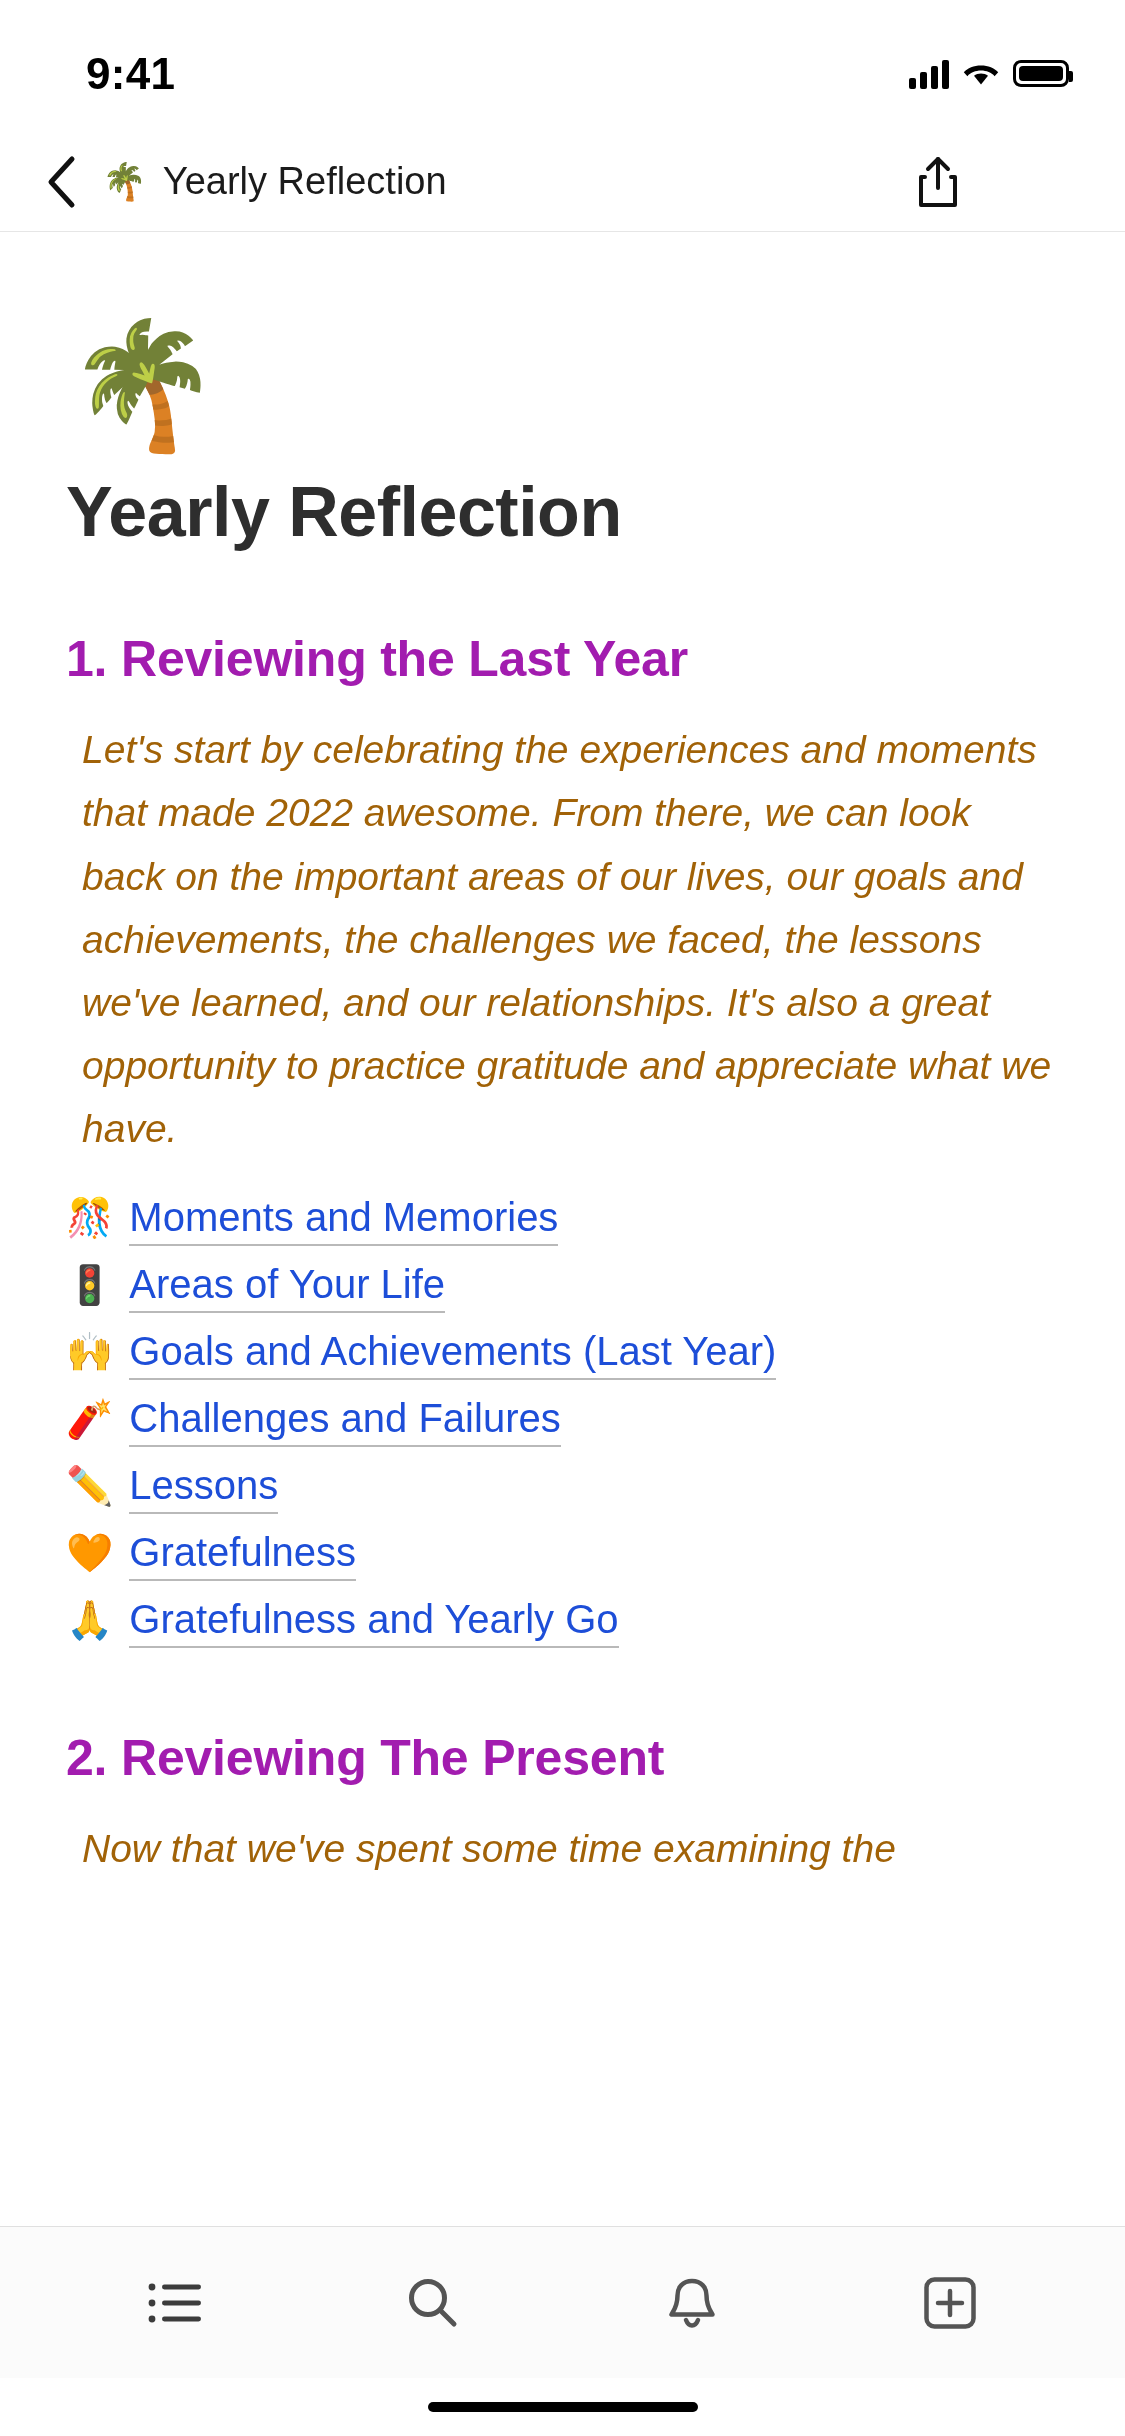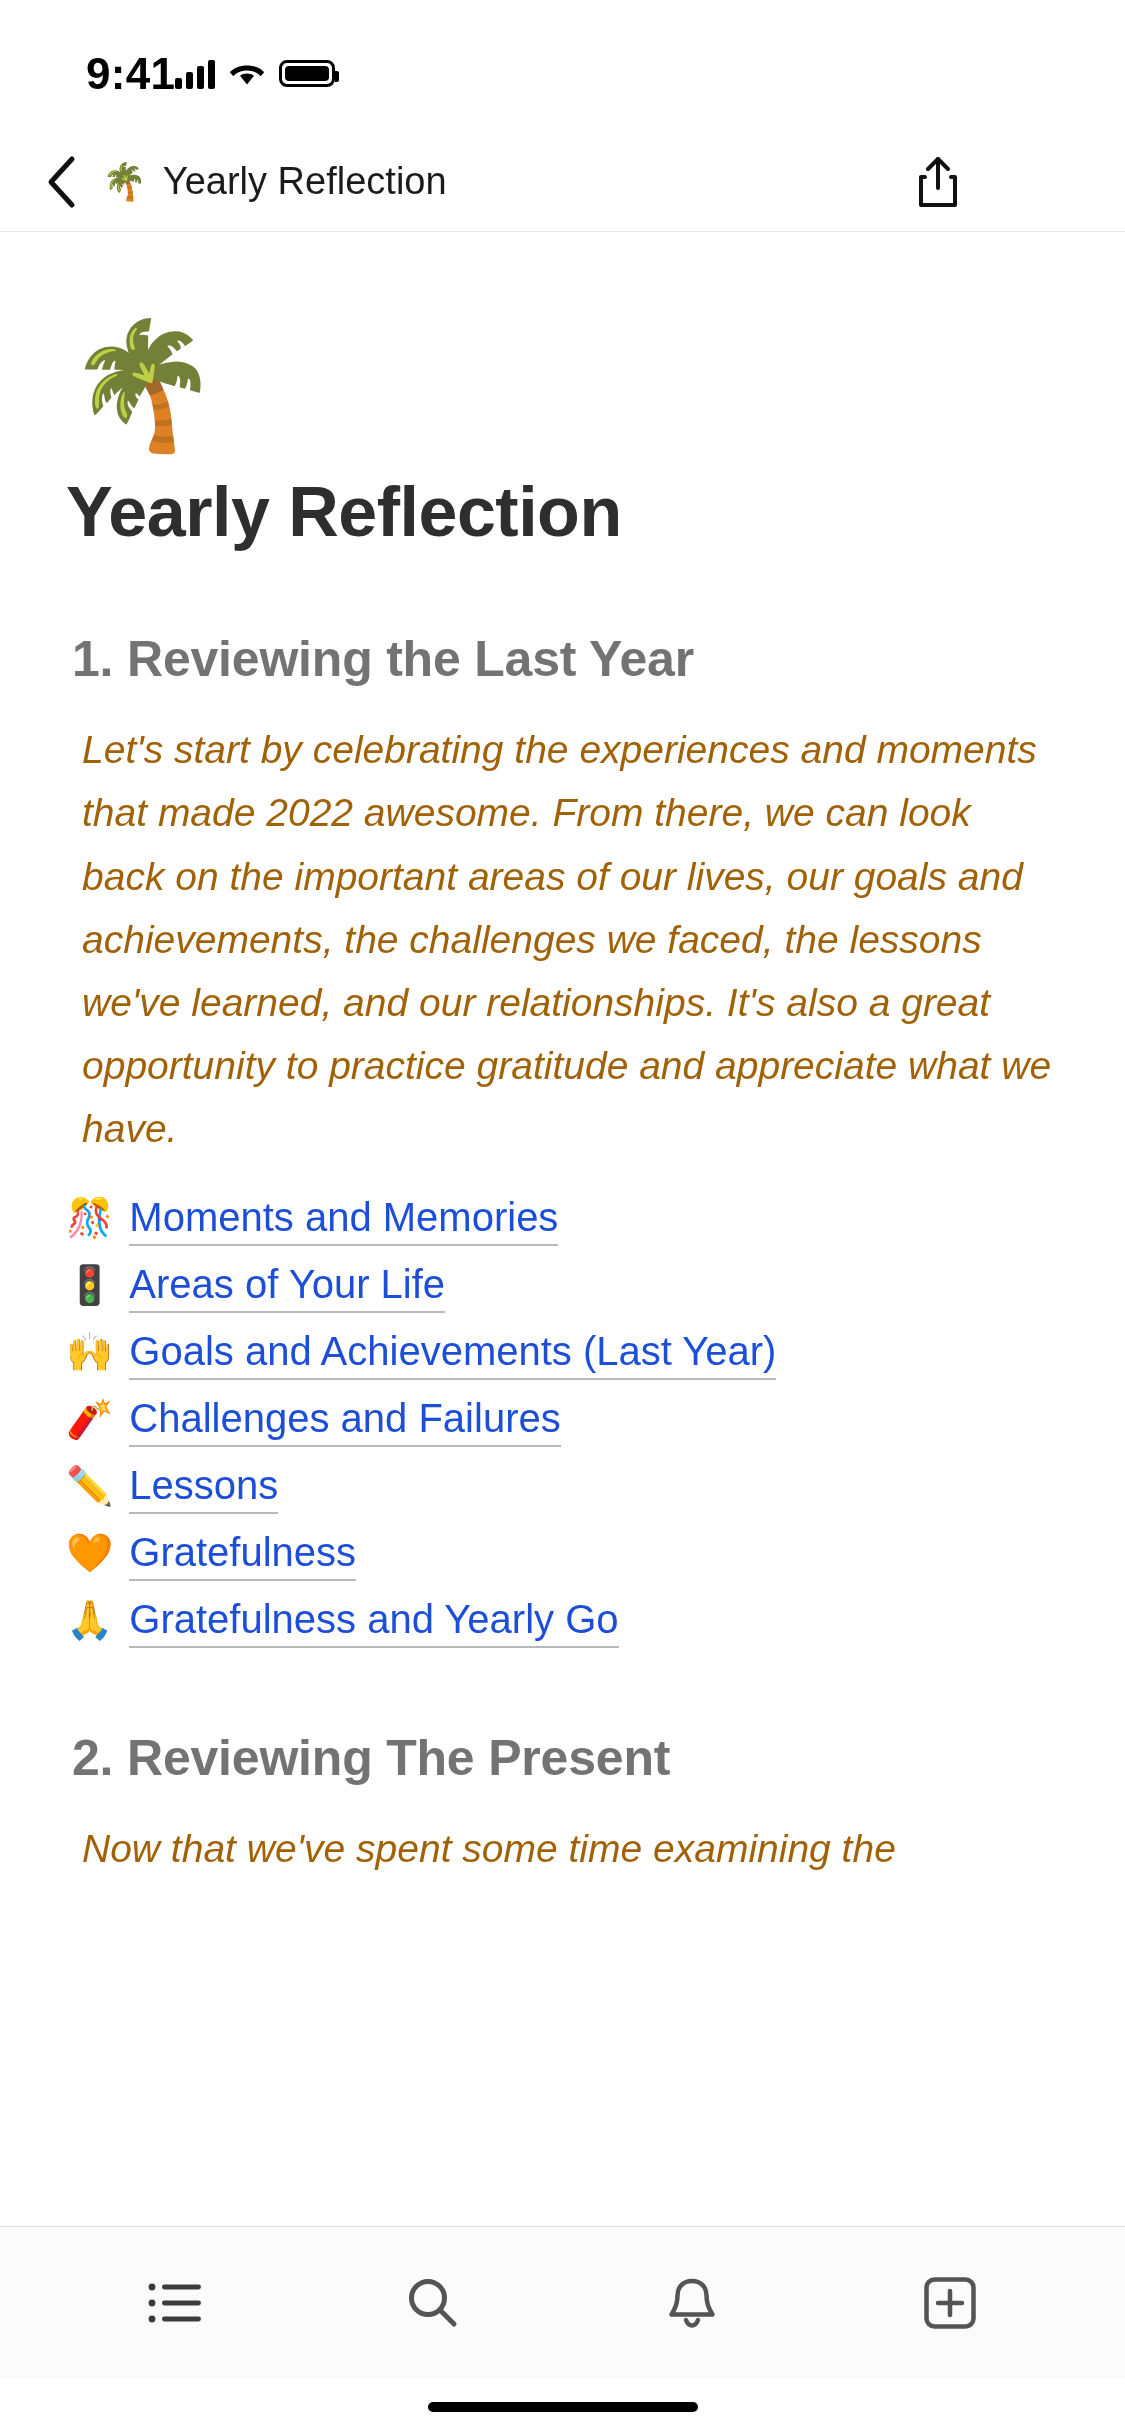--- a/index.html
+++ b/index.html
@@ -16,20 +16,21 @@
     display:flex; flex-direction:column;
     background:#ffffff;
   }
 
   
   .status-bar {
     height:132px;
     flex:0 0 132px;
     display:flex;
     align-items:center;
+    justify-content:space-between;
     padding:5px 56px 0 86px;
     position:relative;
   }
   .status-time {
     font-size:44px;
     font-weight:600;
     color:#000;
     letter-spacing:0.3px;
     padding-top:10px;
   }
@@ -114,24 +115,23 @@
   .doc-title {
     font-size:70px;
     font-weight:700;
     color:#2e2e2e;
     letter-spacing:-0.5px;
     margin-bottom:78px;
   }
   .h2 {
     font-size:50px;
     font-weight:700;
-    color:#737373;
+    color:#a21caf;
     letter-spacing:-0.2px;
     margin-bottom:30px;
-    margin-left:6px;
   }
   .para {
     font-size:39px;
     line-height:1.62;
     font-style:italic;
     color:#a16207;
     margin-bottom:30px;
     margin-left:16px;
   }
   .link-row {

